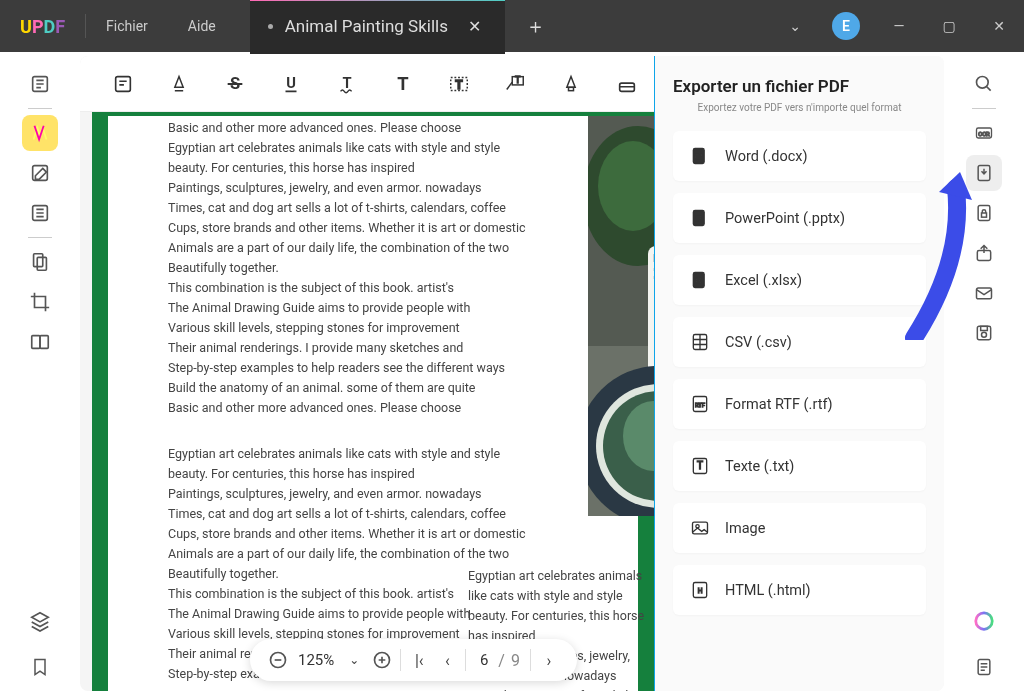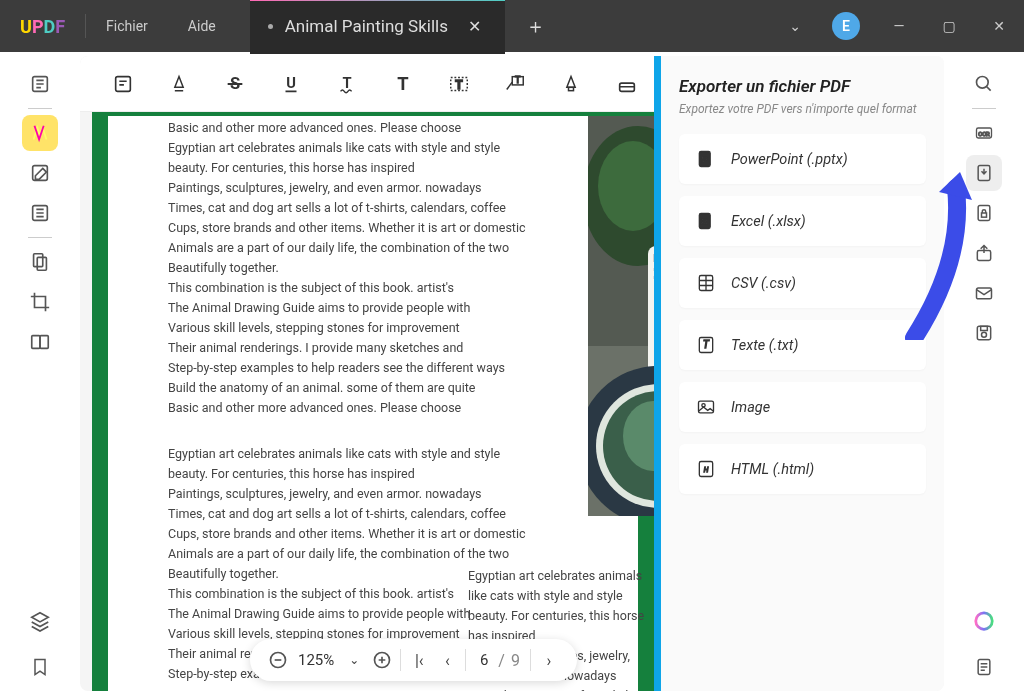--- a/index.html
+++ b/index.html
@@ -30,23 +30,23 @@
   .rail-bottom { position: absolute; bottom: 10px; display: flex; flex-direction: column; align-items: center; gap: 10px; }
   .center { flex: 1; display: flex; background: #f5f5f5; position: relative; border-radius: 8px; margin: 4px 0; overflow: hidden; }
   .toolbar { position: absolute; top: 0; left: 0; right: 0; height: 56px; background: #fff; display: flex; align-items: center; gap: 30px; padding: 0 30px; border-bottom: 1px solid #eee; border-radius: 8px 8px 0 0; }
   .tb-icon { width: 26px; height: 26px; display: flex; align-items: center; justify-content: center; cursor: pointer; color: #333; }
   .doc-area { position: absolute; top: 56px; left: 0; right: 290px; bottom: 0; overflow: hidden; background: #15803d; margin-left: 12px; }
   .page { background: #fff; margin: 4px auto; width: 530px; padding: 2px 60px 20px 60px; position:relative; }
   .page p { font-size: 12.5px; line-height: 20px; color: #444; }
   .img-block { position:absolute; right:-120px; top:0; width:170px; height:400px; overflow:hidden; }
   .img-plant { width:100%; height:100%; }
   .second-col { position:absolute; left:360px; width:180px; font-size:12.5px; line-height:20px; color:#444; }
-  .export-panel { position: absolute; top: 0; right: 0; bottom: 0; width: 290px; background: #fafafa; border-left: 7px solid #0ea5e9; padding: 20px 18px; font-style: italic; }
+  .export-panel { position: absolute; top: 0; right: 0; bottom: 0; width: 290px; background: #fafafa; border-left: 1px solid #0ea5e9; padding: 20px 18px; }
   .export-title { font-size: 17px; font-weight: 600; color: #222; margin-bottom: 6px; }
-  .export-sub { font-size: 12px; color: #888; margin-bottom: 18px; }
+  .export-sub { font-size: 10px; color: #888; margin-bottom: 18px; text-align: center; }
   .export-item { background: #fff; border-radius: 6px; padding: 14px 16px; display: flex; align-items: center; gap: 14px; margin-bottom: 12px; cursor: pointer; font-size: 14.5px; color: #333; box-shadow: 0 1px 2px rgba(0,0,0,0.03); }
   .export-icon { width: 22px; height: 22px; display:flex; align-items:center; justify-content:center; }
   .pager { position: absolute; bottom: 10px; left: 170px; height: 42px; background: #fff; border-radius: 22px; box-shadow: 0 2px 10px rgba(0,0,0,0.15); display: flex; align-items: center; padding: 0 14px; gap: 0; }
   .pager .pg-btn { width: 28px; height: 28px; display:flex; align-items:center; justify-content:center; cursor:pointer; color:#444; font-size:16px; }
   .pager .zoom { font-size: 15px; color:#333; padding: 0 6px; }
   .pager .pgsep { width:1px; height:22px; background:#ddd; margin:0 4px; }
   .page-input { width:28px; text-align:center; border:none; font-size:15px; color:#333; }
   .arrow-img { position: absolute; right: 50px; top: 170px; width: 90px; height: 170px; pointer-events: none; }
   svg { display: block; }
 </style>
@@ -258,20 +258,29 @@
     </div>
 
     <div class="export-panel">
       <div class="export-title">Exporter un fichier PDF</div>
       <div class="export-sub">Exportez votre PDF vers n'importe quel format</div>
       <div id="export-list">
           <div class="export-item">
             <span class="export-icon">
               <svg width="20" height="20" viewBox="0 0 24 24" fill="none" stroke="#333" stroke-width="1.6">
                 <rect x="4" y="3" width="13" height="18" rx="2" fill="#333"></rect>
+                <text x="10" y="15" font-size="9" fill="#fff" text-anchor="middle" font-weight="700">W</text>
+              </svg>
+            </span>
+            <span>Word (.docx)</span>
+          </div>
+          <div class="export-item">
+            <span class="export-icon">
+              <svg width="20" height="20" viewBox="0 0 24 24" fill="none" stroke="#333" stroke-width="1.6">
+                <rect x="4" y="3" width="13" height="18" rx="2" fill="#333"></rect>
                 <text x="10" y="15" font-size="9" fill="#fff" text-anchor="middle" font-weight="700">P</text>
               </svg>
             </span>
             <span>PowerPoint (.pptx)</span>
           </div>
           <div class="export-item">
             <span class="export-icon">
               <svg width="20" height="20" viewBox="0 0 24 24" fill="none" stroke="#333" stroke-width="1.6">
                 <rect x="4" y="3" width="13" height="18" rx="2" fill="#333"></rect>
                 <text x="10" y="15" font-size="9" fill="#fff" text-anchor="middle" font-weight="700">X</text>
@@ -280,20 +289,29 @@
             <span>Excel (.xlsx)</span>
           </div>
           <div class="export-item">
             <span class="export-icon">
               <svg width="20" height="20" viewBox="0 0 24 24" fill="none" stroke="#333" stroke-width="1.6">
                 <rect x="4" y="3" width="16" height="18" rx="2"></rect>
                 <path d="M4 9h16M4 15h16M12 3v18"></path>
               </svg>
             </span>
             <span>CSV (.csv)</span>
+          </div>
+          <div class="export-item">
+            <span class="export-icon">
+              <svg width="20" height="20" viewBox="0 0 24 24" fill="none" stroke="#333" stroke-width="1.6">
+                <rect x="4" y="3" width="16" height="18" rx="2"></rect>
+                <text x="12" y="15" font-size="7" fill="#333" text-anchor="middle">RTF</text>
+              </svg>
+            </span>
+            <span>Format RTF (.rtf)</span>
           </div>
           <div class="export-item">
             <span class="export-icon">
               <svg width="20" height="20" viewBox="0 0 24 24" fill="none" stroke="#333" stroke-width="1.6">
                 <rect x="4" y="3" width="16" height="18" rx="2"></rect>
                 <text x="12" y="16" font-size="12" fill="#333" text-anchor="middle" font-family="serif">T</text>
               </svg>
             </span>
             <span>Texte (.txt)</span>
           </div>

